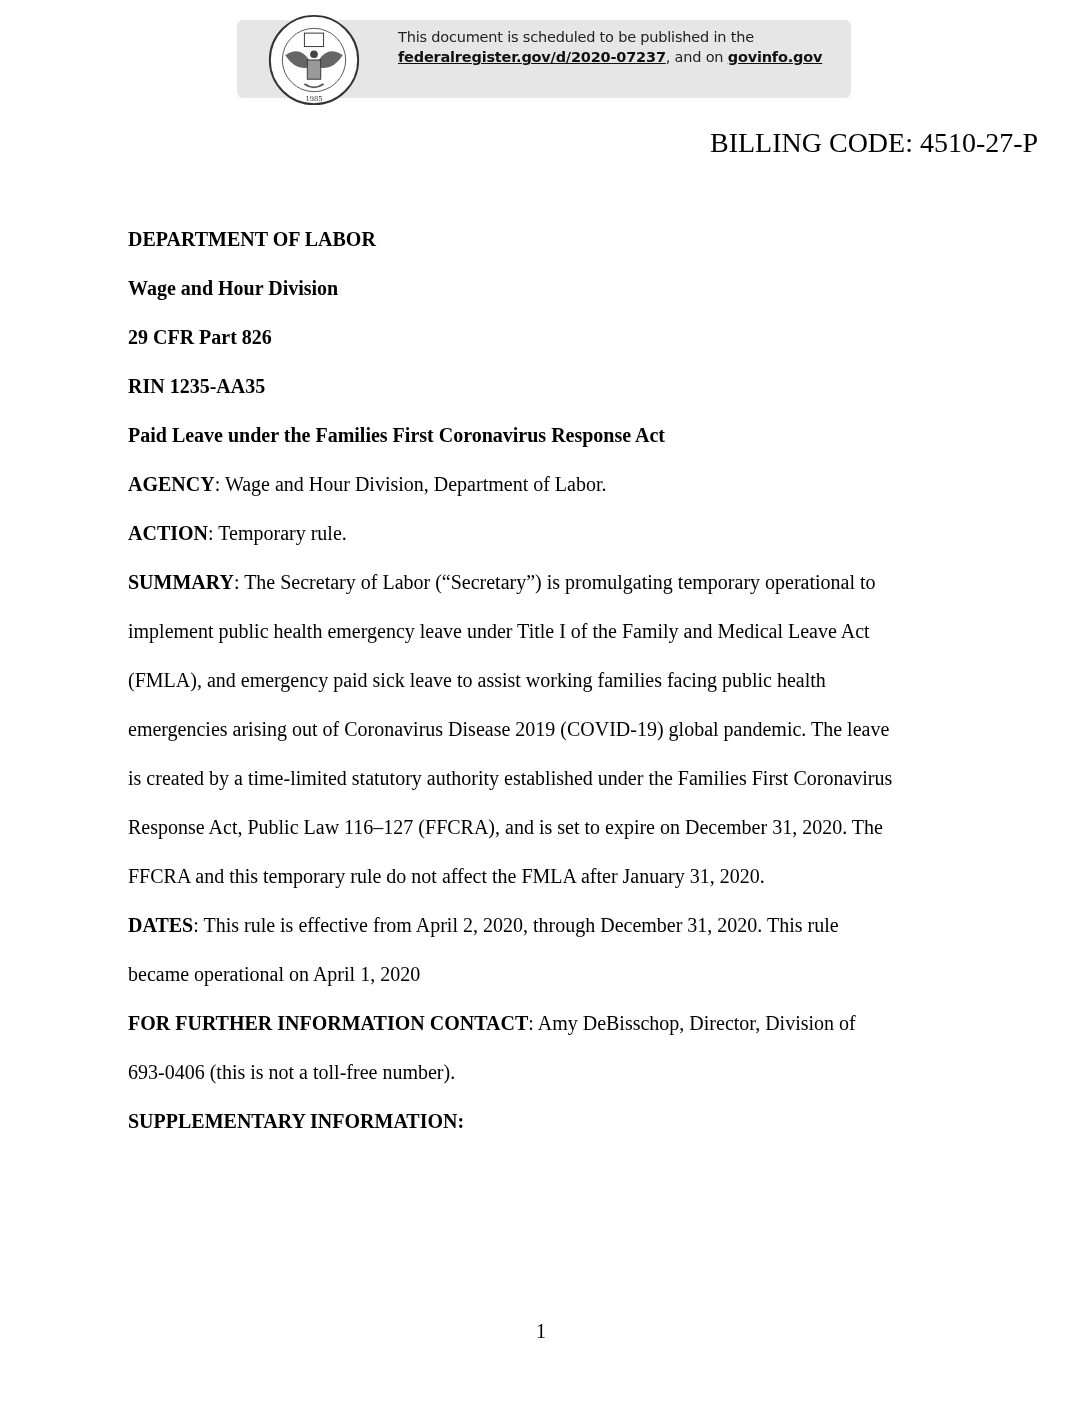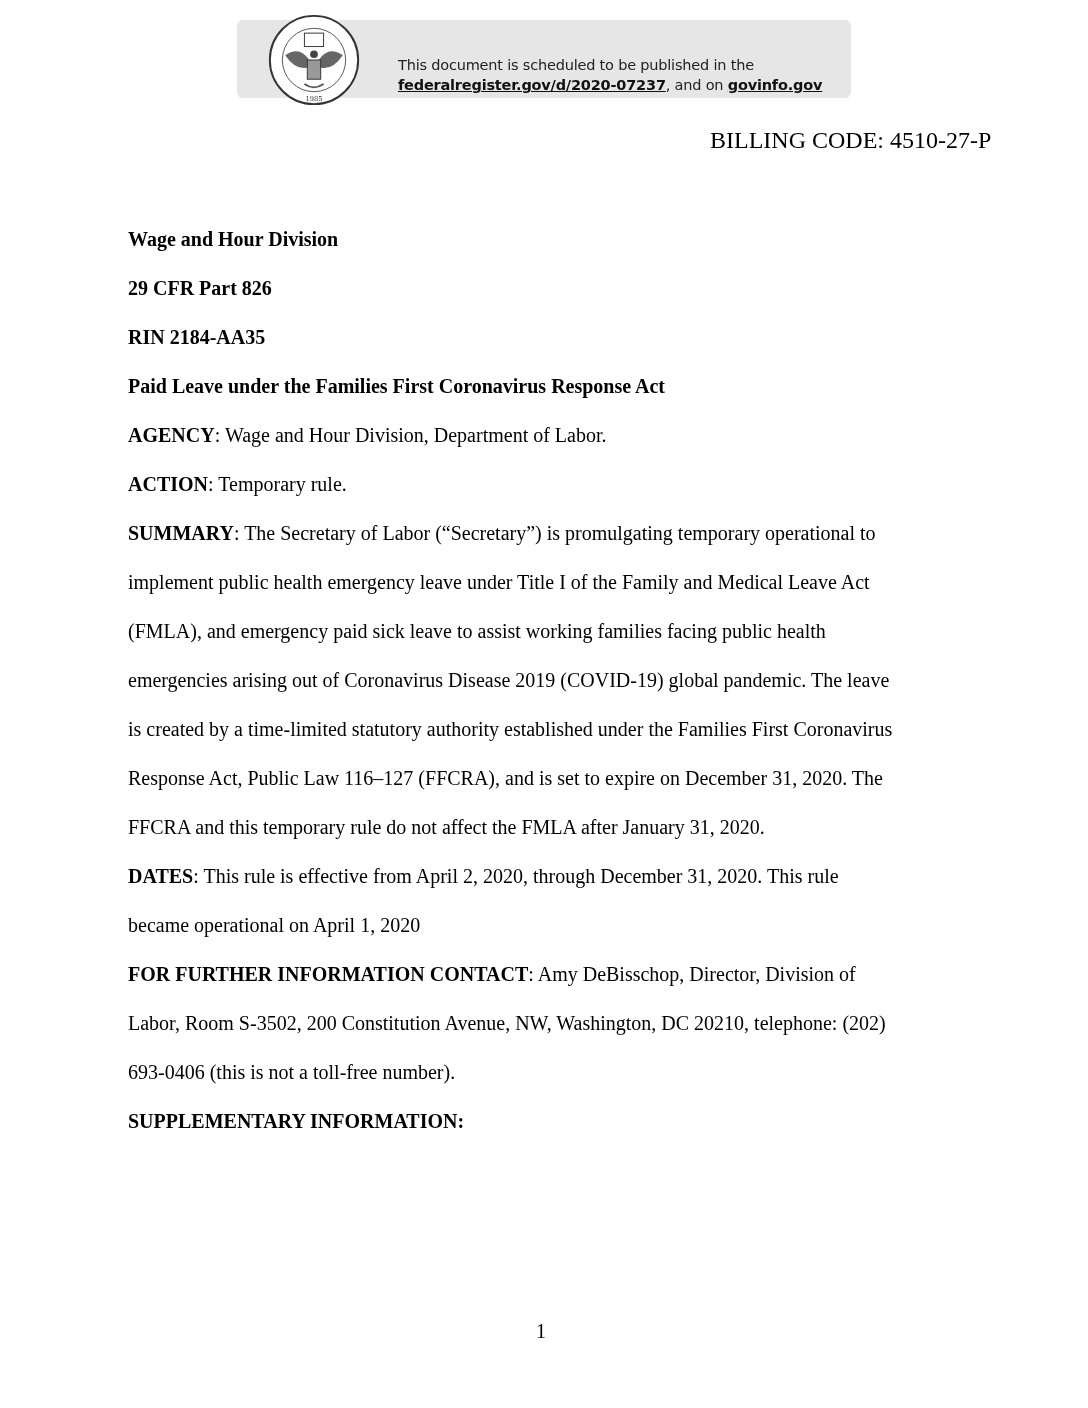--- a/index.html
+++ b/index.html
@@ -3,23 +3,23 @@
   <meta charset="utf-8">
   <style>
     html, body { margin: 0; padding: 0; background: #ffffff; }
     body { width: 1088px; height: 1408px; position: relative; overflow: hidden;
            font-family: "Liberation Serif", "DejaVu Serif", serif; color: #000; }
     .banner { position: absolute; left: 237px; top: 20px; width: 614px; height: 78px;
               background: #e6e6e6; border-radius: 6px; }
     .seal { position: absolute; left: 266px; top: 12px; width: 96px; height: 96px; }
     .banner-text { position: absolute; left: 398px; top: 27px; width: 450px;
                    font-family: "DejaVu Sans", "Liberation Sans", sans-serif;
-                   font-size: 14.5px; line-height: 20px; color: #222; letter-spacing: -0.2px; margin-top: 28px; }
+                   font-size: 14.5px; line-height: 20px; color: #222; letter-spacing: -0.2px; }
     .banner-text a { color: #111; font-weight: bold; text-decoration: underline; }
-    .billing { position: absolute; left: 710px; top: 127px; font-size: 24px; }
+    .billing { position: absolute; left: 710px; top: 127px; font-size: 28px; }
     .doc { position: absolute; left: 128px; top: 226px; width: 830px; font-size: 20px; }
     .line { height: 49px; line-height: 26px; white-space: nowrap; }
     .b { font-weight: bold; }
     .page-num { position: absolute; left: 536px; top: 1320px; font-size: 20px; }
   </style>
 </head>
 <body>
 
 <div class="banner"></div>
 <svg class="seal" viewBox="0 0 100 100">
@@ -33,39 +33,39 @@
   <text x="50" y="93" font-size="7" text-anchor="middle" fill="#333" font-family="DejaVu Serif, serif">1985</text>
 </svg>
 <div class="banner-text">
   <div>This document is scheduled to be published in the</div>
   <div><a>federalregister.gov/d/2020-07237</a><span>, and on </span><a>govinfo.gov</a></div>
 </div>
 
 <div class="billing">BILLING CODE: 4510-27-P</div>
 
 <div class="doc">
+  <div class="line b">DEPARTMENT OF LABOR</div>
   <div class="line b">Wage and Hour Division</div>
   <div class="line b">29 CFR Part 826</div>
-  <div class="line b">RIN 2184-AA35</div>
+  <div class="line b">RIN 1235-AA35</div>
   <div class="line b">Paid Leave under the Families First Coronavirus Response Act</div>
 
   <div class="line"><span class="b">AGENCY</span><span>: </span><span>Wage and Hour Division, Department of Labor.</span></div>
   <div class="line"><span class="b">ACTION</span><span>: </span><span>Temporary rule.</span></div>
 
   <div class="line"><span class="b">SUMMARY</span><span>: The Secretary of Labor (“Secretary”) is promulgating temporary operational to</span></div>
   <div class="line">implement public health emergency leave under Title I of the Family and Medical Leave Act</div>
   <div class="line">(FMLA), and emergency paid sick leave to assist working families facing public health</div>
   <div class="line">emergencies arising out of Coronavirus Disease 2019 (COVID-19) global pandemic. The leave</div>
   <div class="line">is created by a time-limited statutory authority established under the Families First Coronavirus</div>
   <div class="line">Response Act, Public Law 116–127 (FFCRA), and is set to expire on December 31, 2020. The</div>
   <div class="line">FFCRA and this temporary rule do not affect the FMLA after January 31, 2020.</div>
 
   <div class="line"><span class="b">DATES</span><span>: This rule is effective from April 2, 2020, through December 31, 2020. This rule</span></div>
   <div class="line">became operational on April 1, 2020</div>
 
   <div class="line"><span class="b">FOR FURTHER INFORMATION CONTACT</span><span>: Amy DeBisschop, Director, Division of</span></div>
-  <div class="line">Labor, Room S-3502, 200 Constitution Avenue, NW, Washington, DC 20210, telephone: (202)</div>
   <div class="line">693-0406 (this is not a toll-free number).</div>
 
   <div class="line b">SUPPLEMENTARY INFORMATION:</div>
 </div>
 
 <div class="page-num">1</div>
 
 </body></html>

